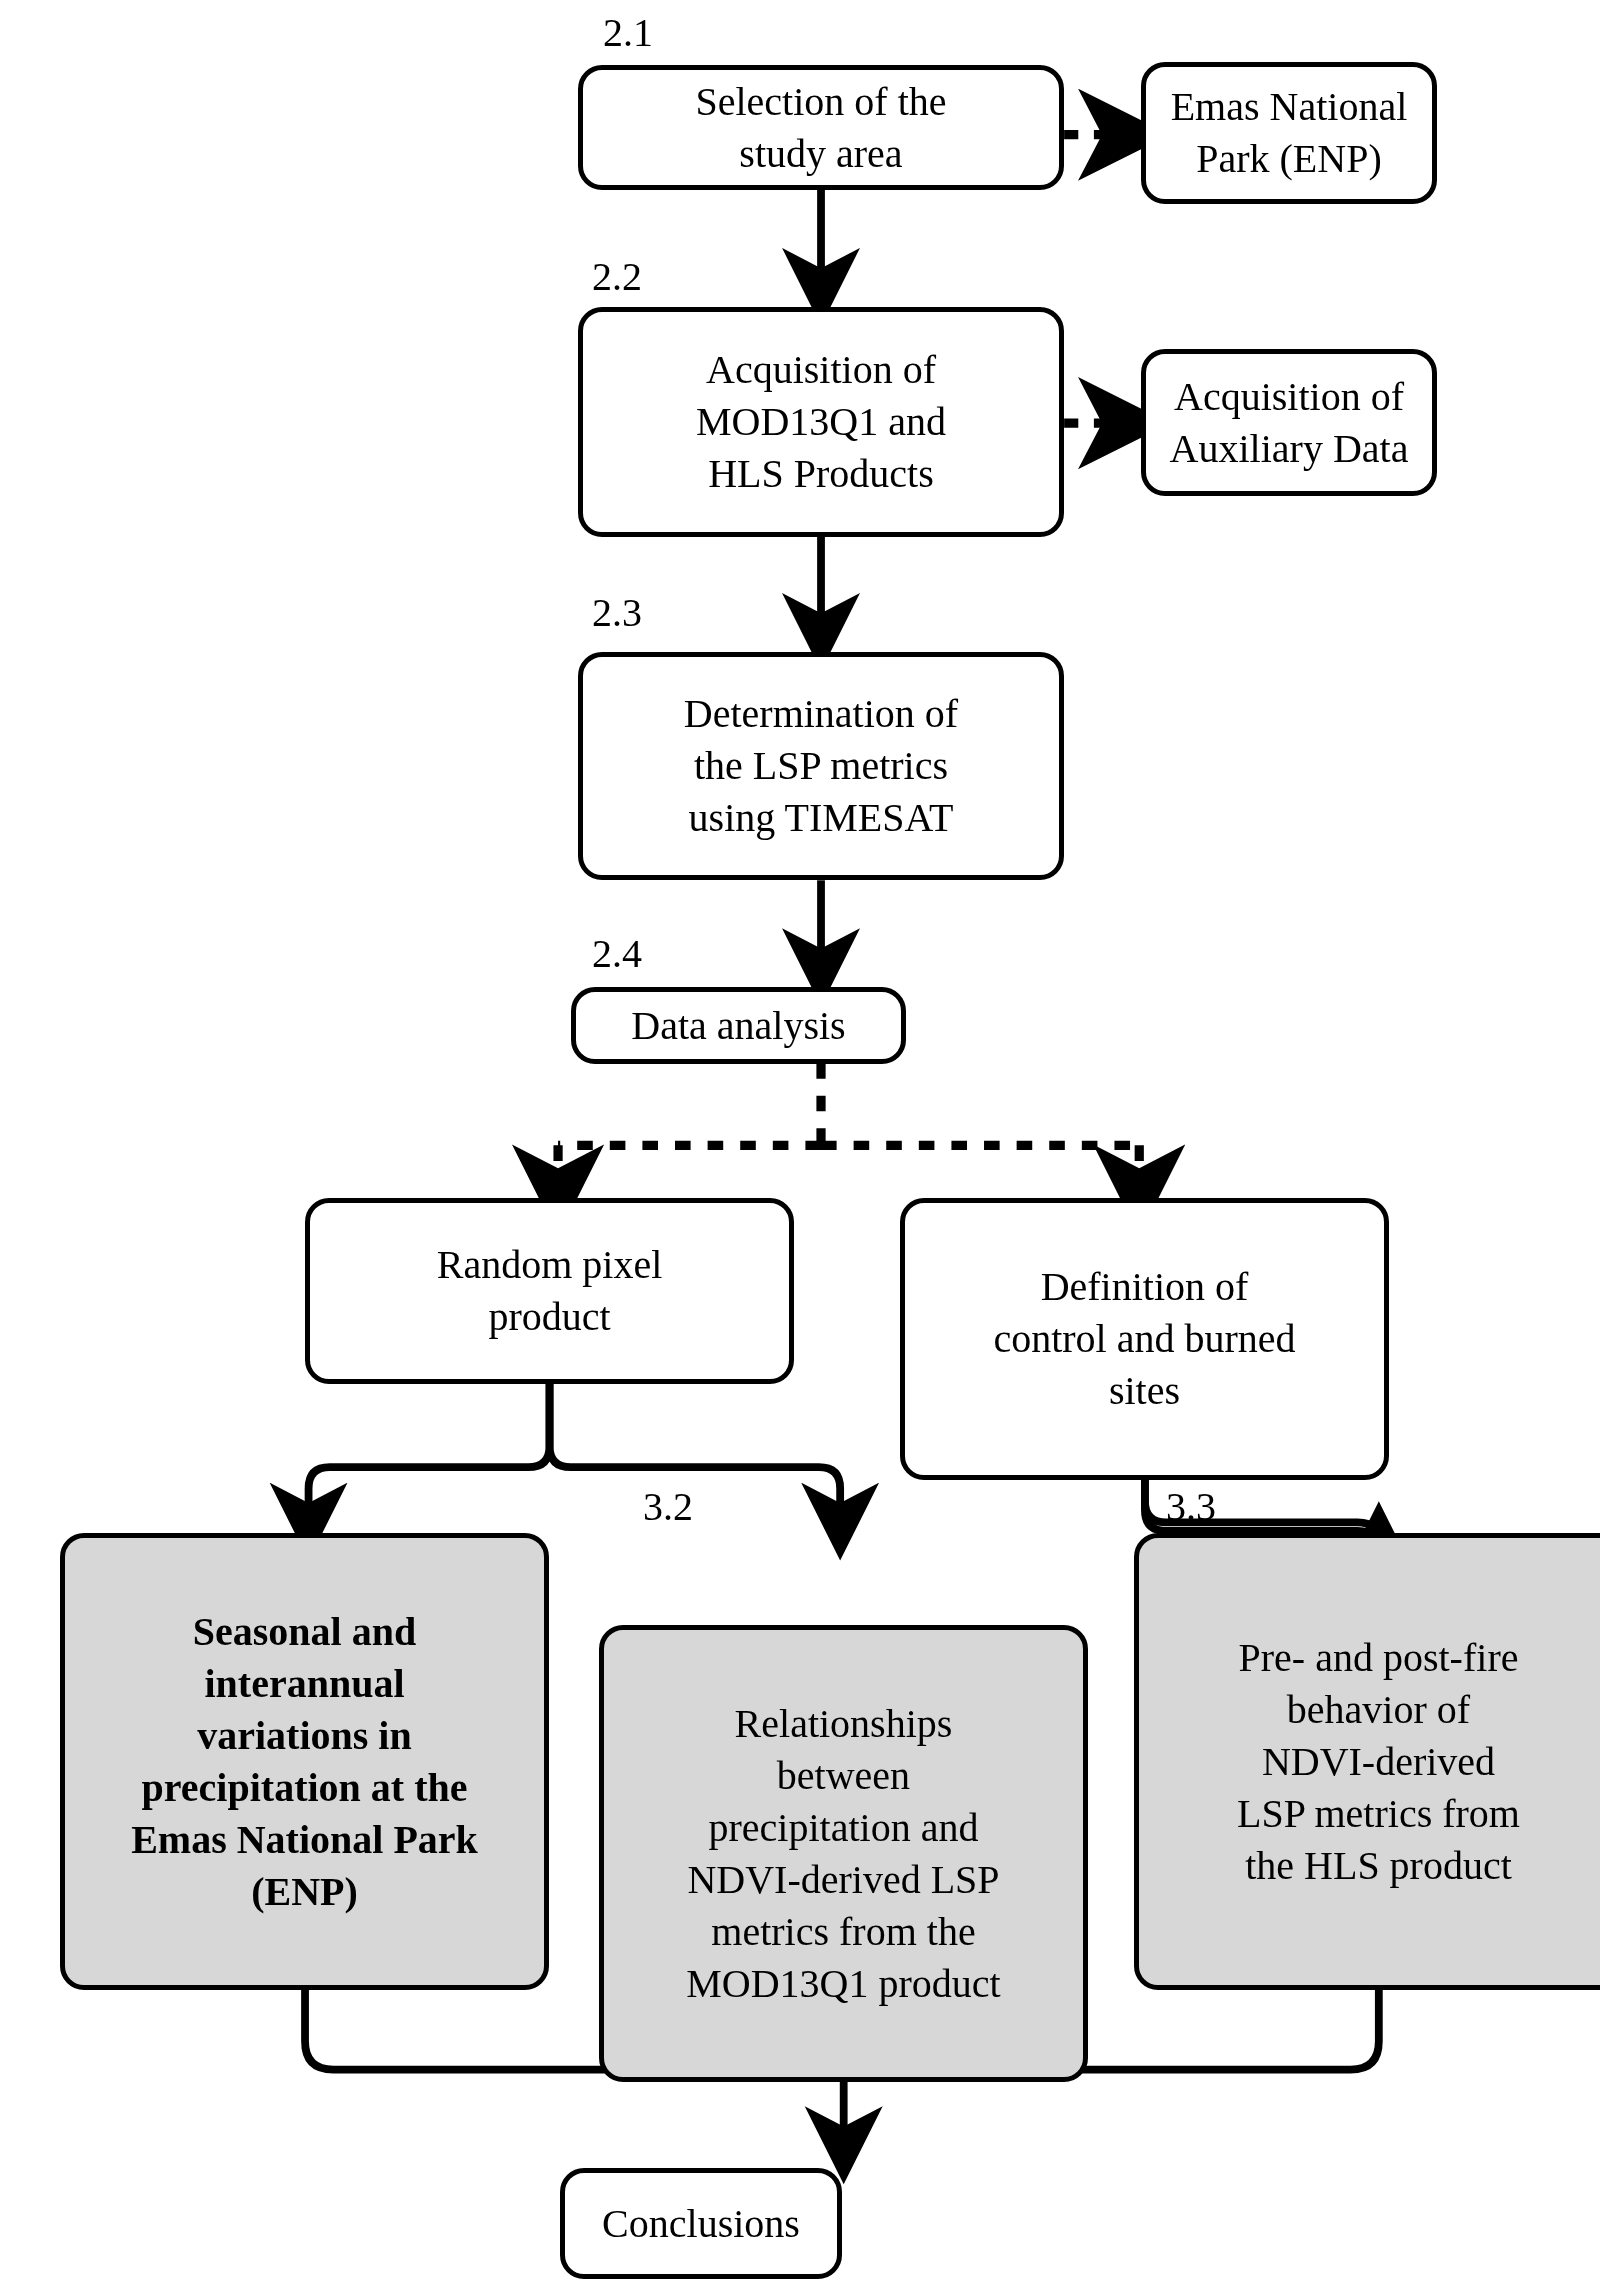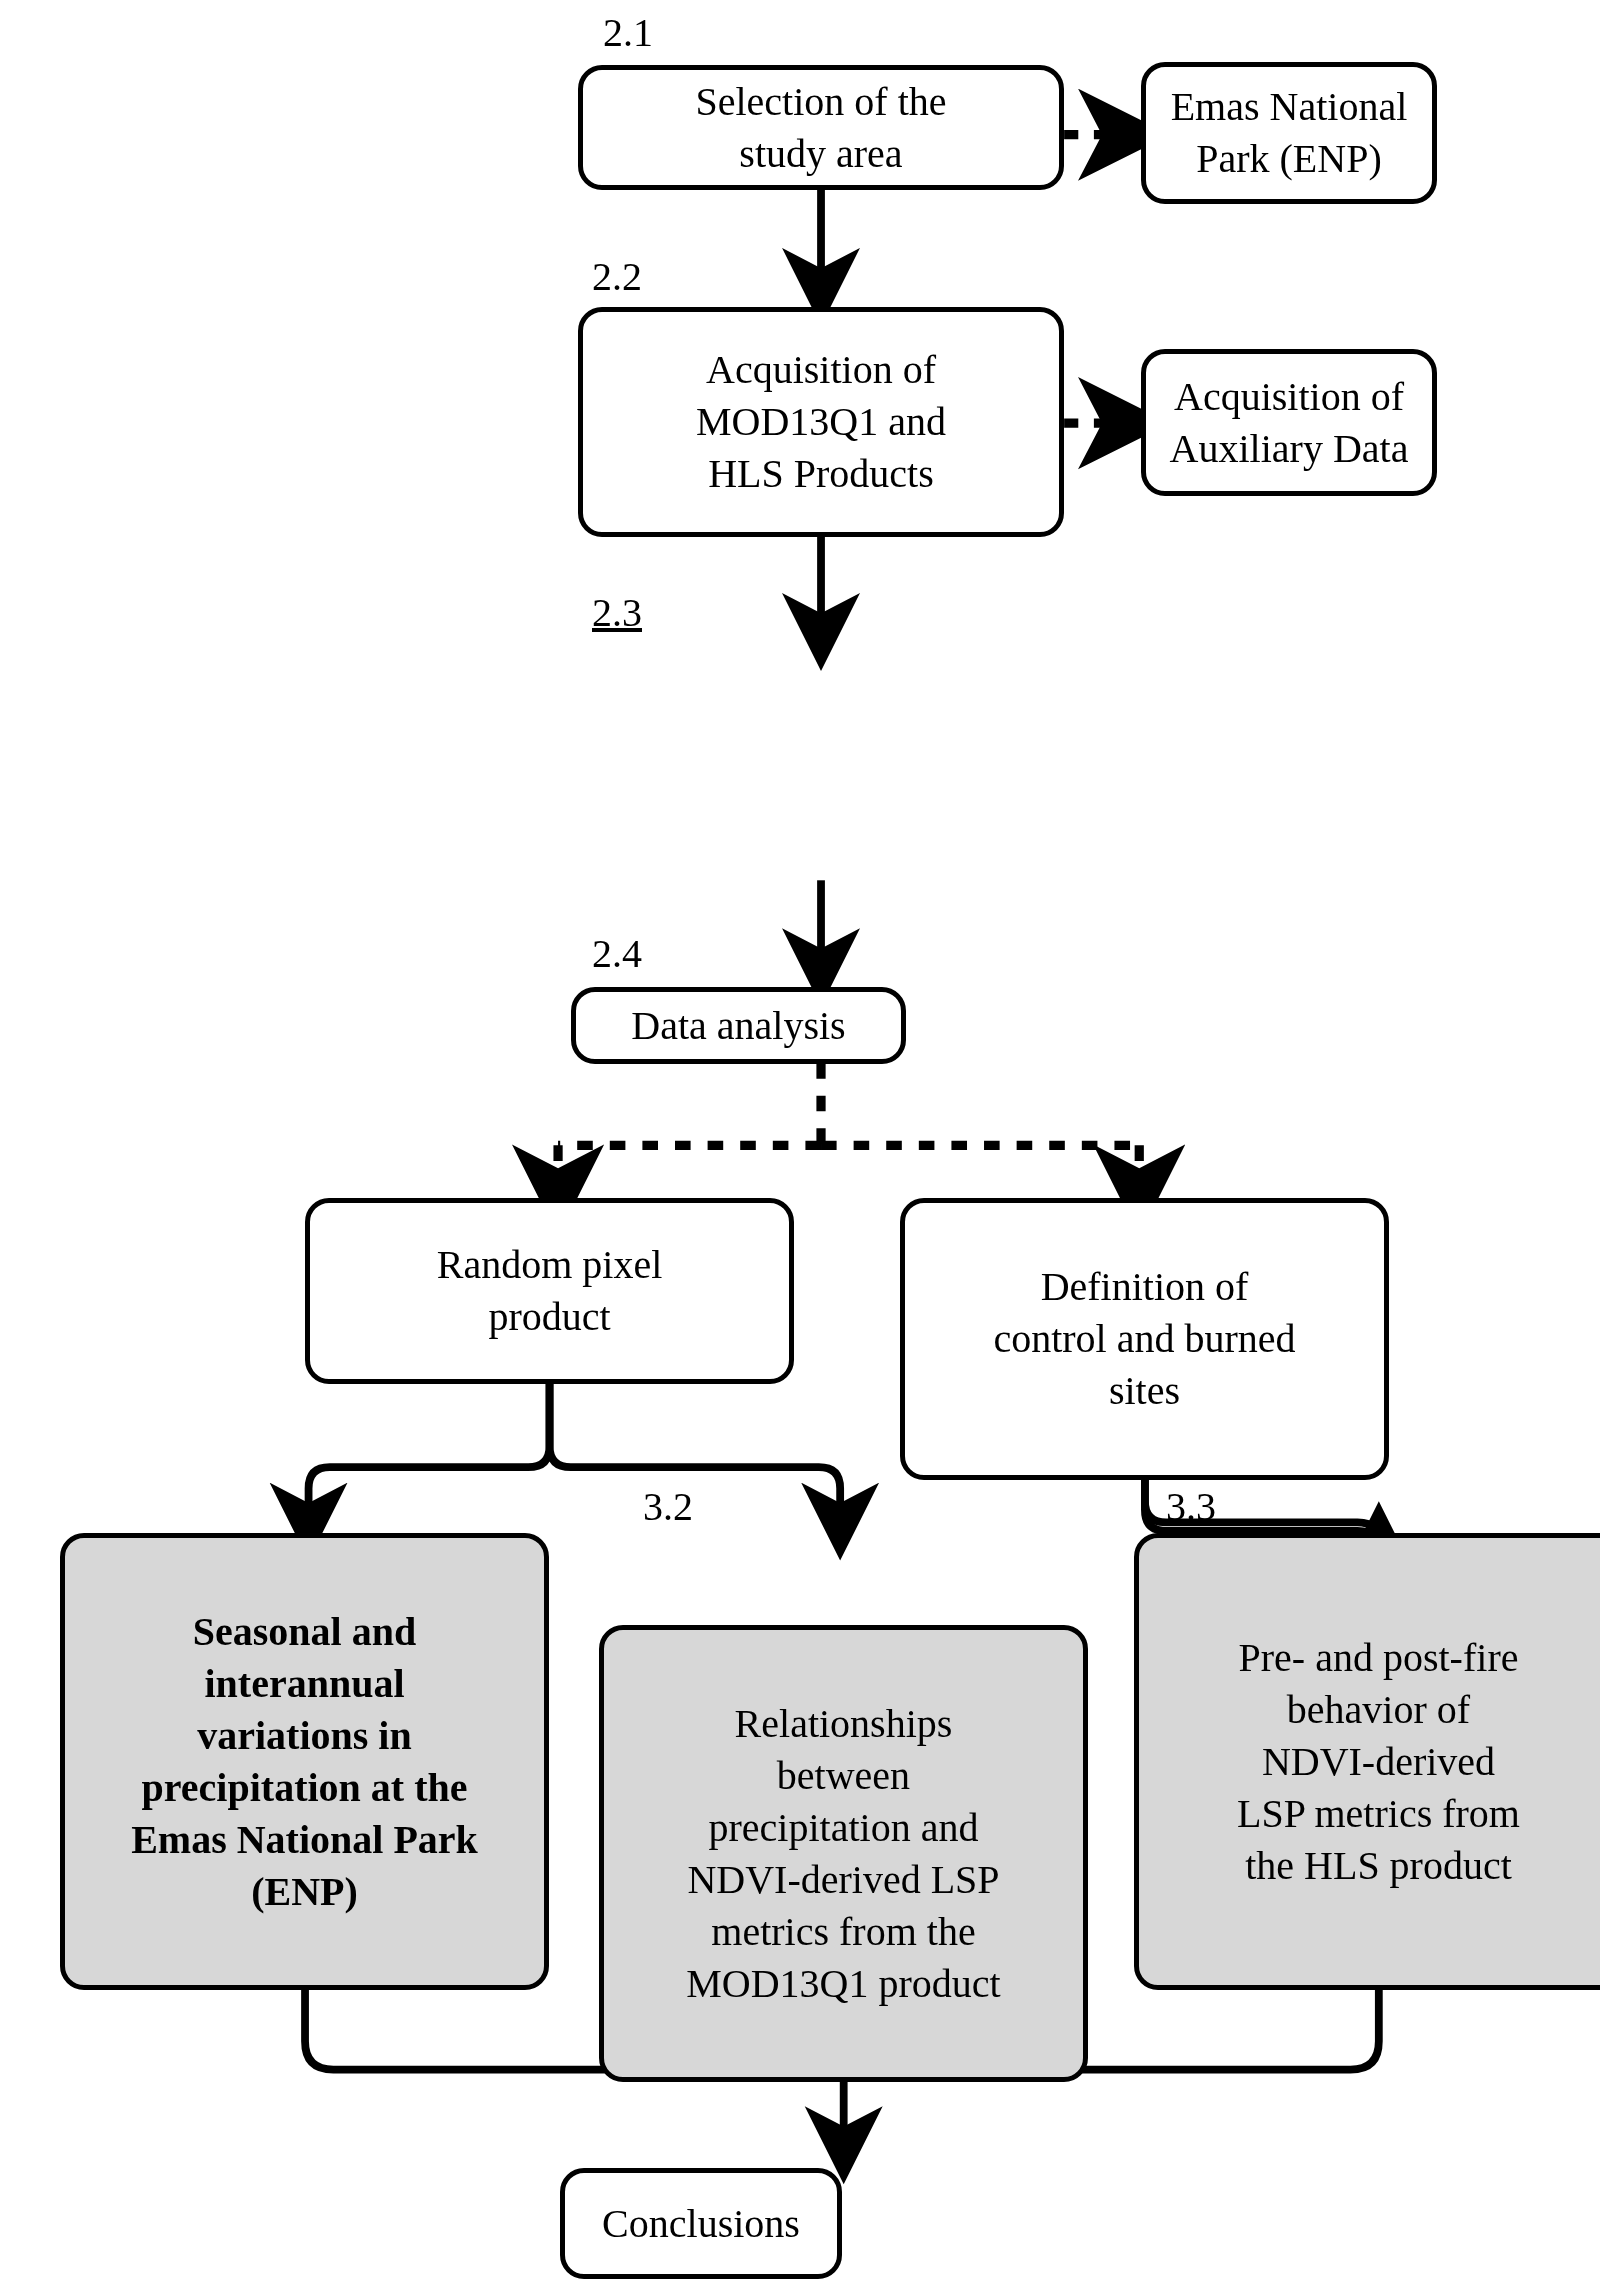--- a/index.html
+++ b/index.html
@@ -111,39 +111,42 @@
     <g>
       <path d="M385,2806 L385,2880 Q385,2920 425,2920 L900,2920" fill="none" stroke="#000000" stroke-width="11"></path>
       <path d="M1900,2806 L1900,2880 Q1900,2920 1860,2920 L1150,2920" fill="none" stroke="#000000" stroke-width="11"></path>
       <path d="M1145,2806 L1145,2920" fill="none" stroke="#000000" stroke-width="11"></path>
       <path d="M1145,2920 L1145,3040" fill="none" stroke="#000000" stroke-width="11" marker-end="url(#arrowSolid)"></path>
     </g>
   </svg>
 
   <div class="sec-label" style="left:571px; top:12.8px;">2.1</div>
   <div class="sec-label" style="left:560px; top:257px;">2.2</div>
-  <div class="sec-label" style="left:560px; top:593px;text-decoration:underline;">2.3</div>
+  <div class="sec-label" style="left:560px; top:593px;">2.3</div>
   <div class="sec-label" style="left:560px; top:934px;">2.4</div>
   <div class="sec-label" style="left:31px; top:1559px;">3.1</div>
   <div class="sec-label" style="left:611px; top:1487px;">3.2</div>
   <div class="sec-label" style="left:1134px; top:1487px;">3.3</div>
 
   <div class="node-box" style="left:546px; top:65px; width:486px; height:125px;">Selection of the
 study area</div>
 
   <div class="node-box" style="left:1109px; top:62px; width:296px; height:142px;">Emas National
 Park (ENP)</div>
 
   <div class="node-box" style="left:546px; top:307px; width:486px; height:230px;">Acquisition of
 MOD13Q1 and
 HLS Products</div>
 
   <div class="node-box" style="left:1109px; top:349px; width:296px; height:147px;">Acquisition of
 Auxiliary Data</div>
 
+  <div class="node-box" style="left:546px; top:652px; width:486px; height:228px;">Determination of
+the LSP metrics
+using TIMESAT</div>
 
   <div class="node-box small-pad" style="left:539px; top:987px; width:335px; height:77px;">Data analysis</div>
 
   <div class="node-box" style="left:273px; top:1198px; width:489px; height:186px;">Random pixel
 product</div>
 
   <div class="node-box" style="left:868px; top:1198px; width:489px; height:282px;">Definition of
 control and burned
 sites</div>
 

